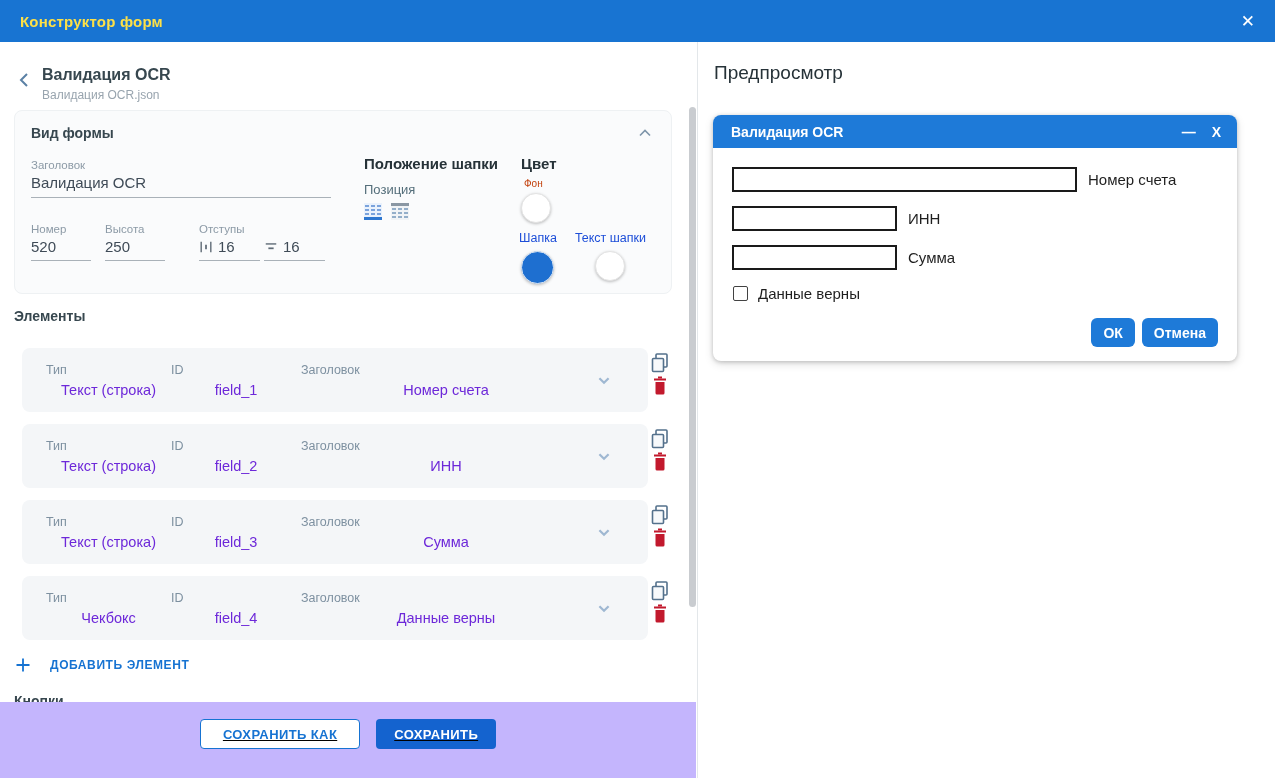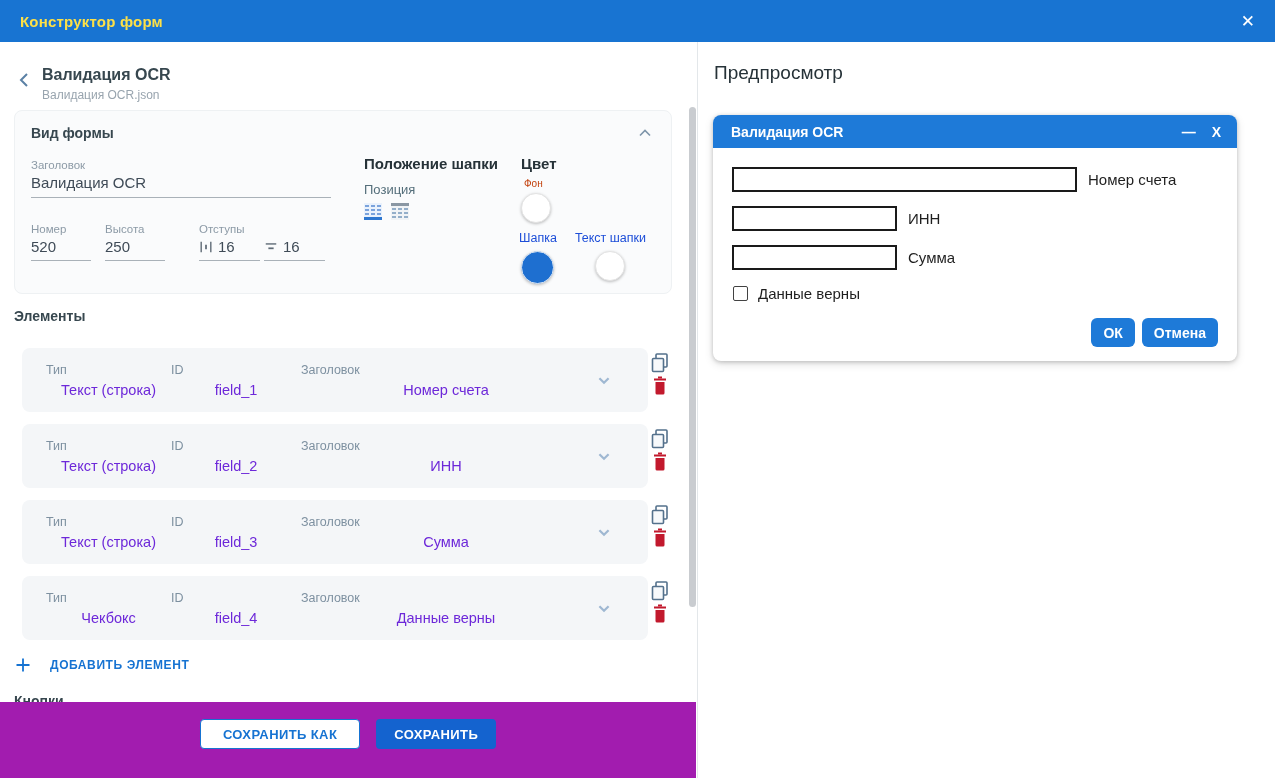--- a/index.html
+++ b/index.html
@@ -73,22 +73,22 @@
   .row-side { position:absolute; width:24px; }
   .side-icon { display:block; width:20px; height:22px; cursor:pointer; margin-bottom:1px; }
 
   .add-el { position:absolute; left:16px; display:flex; gap:20px; cursor:pointer; }
   .add-el svg { width:14px; height:14px; }
   .add-el span { font-size:12px; font-weight:bold; color:#1673d2; letter-spacing:.6px; }
 
   .clipped-title { overflow:hidden; height:9px; }
 
   
-  .left-footer { position:absolute; left:0; right:1px; top:660px; bottom:0; background:#a21caf; z-index:5;
-    display:flex; justify-content:center; align-items:flex-start; gap:16px; padding-top:17px; }
+  .left-footer { position:absolute; left:0; right:1px; top:660px; bottom:0; background:#c4b5fd; z-index:5;
+    display:flex; justify-content:center; align-items:flex-start; gap:16px; padding-top:17px;text-decoration:underline; }
   .btn { height:30px; border-radius:4px; font-size:13px; font-weight:bold; letter-spacing:.4px;
     display:flex; align-items:center; justify-content:center; cursor:pointer;
     font-family:"Liberation Sans", sans-serif; }
   .btn-outline { border:1px solid #1673d2; color:#1673d2; background:#fff; padding:0 22px; }
   .btn-filled { background:#1463cf; color:#fff; border:none; padding:0 18px; }
 
   
   .scroll-thumb { position:absolute; top:65px; left:689px; width:7px; height:500px;
     background:#c9ccd0; border-radius:4px; z-index:6; cursor:pointer; }
 

